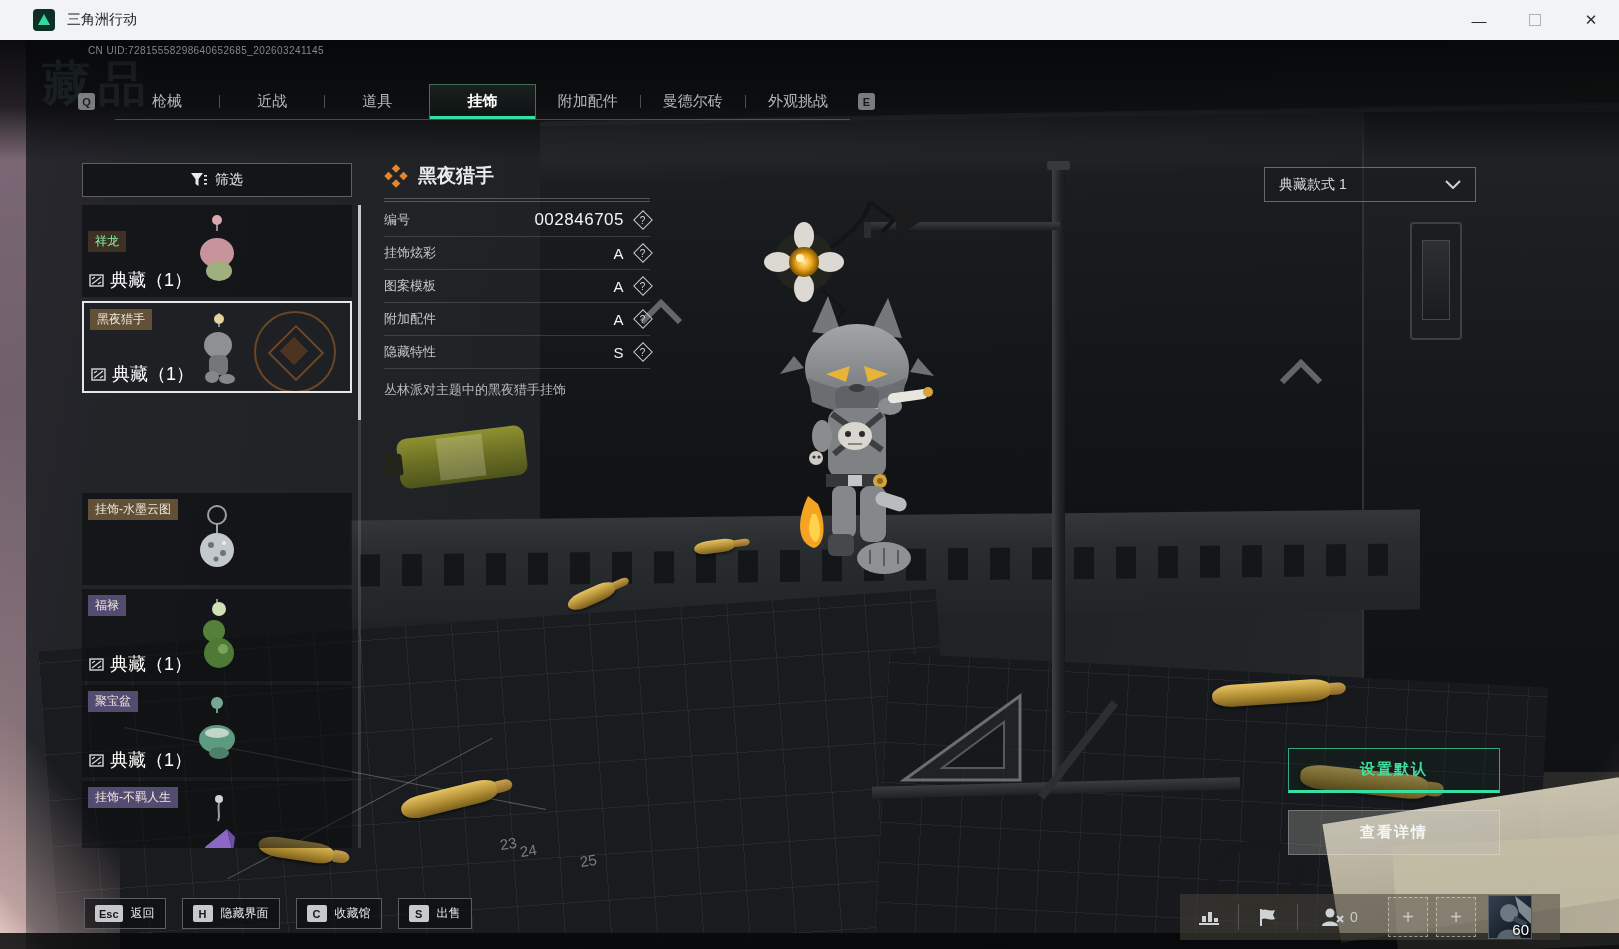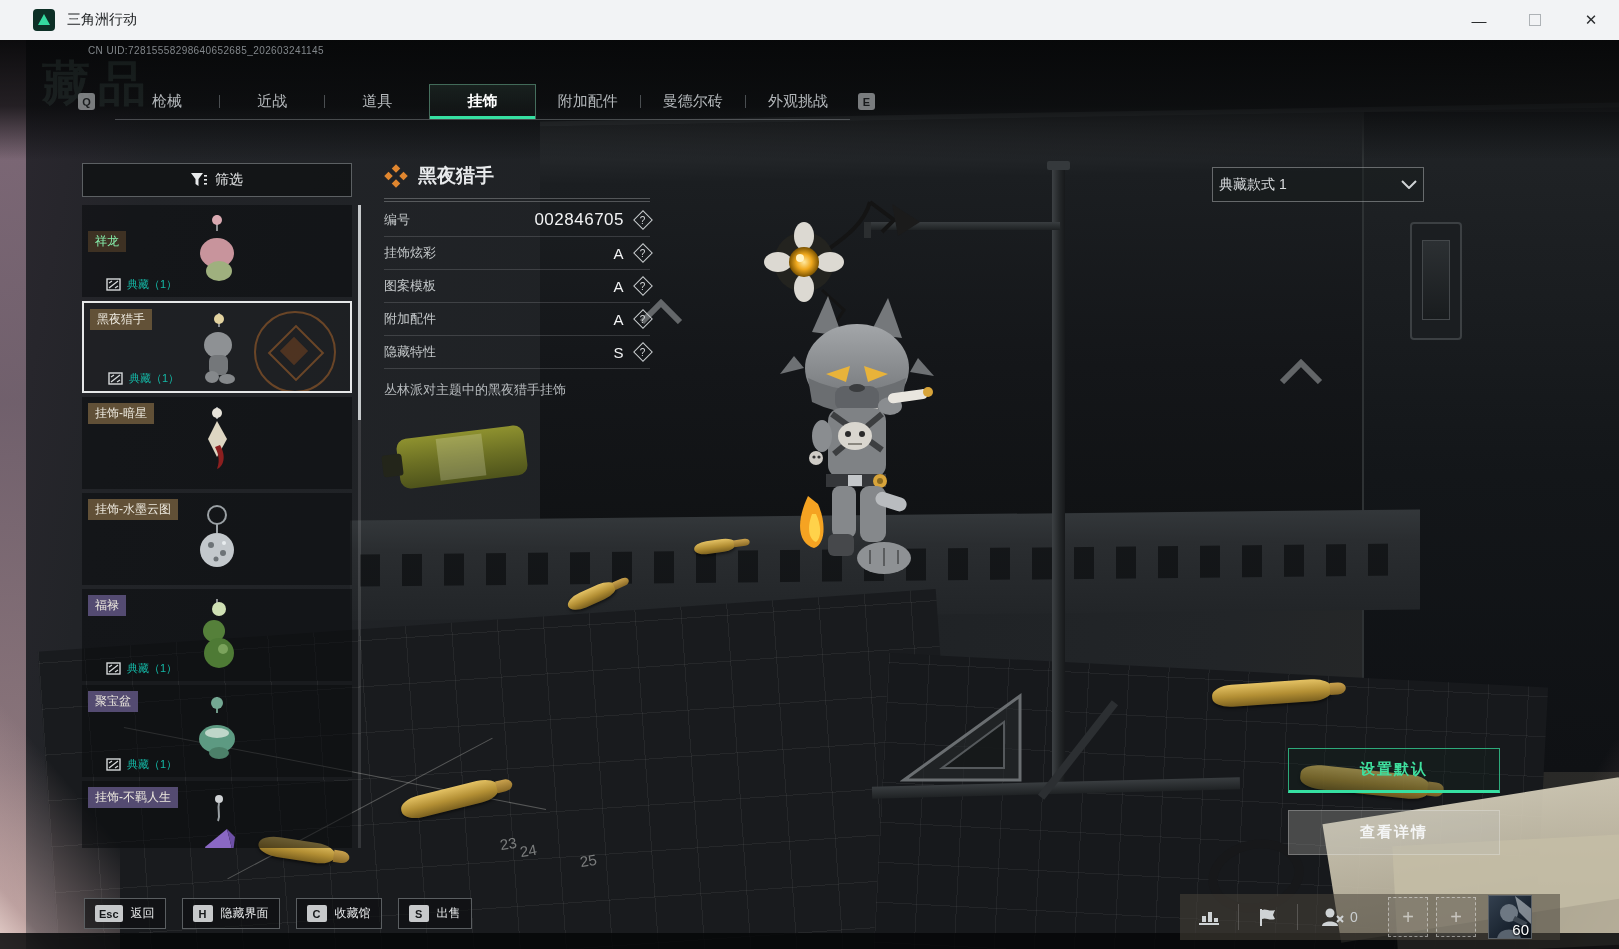--- a/index.html
+++ b/index.html
@@ -66,42 +66,42 @@
   
   .filterbtn{position:absolute;left:82px;top:163px;width:270px;height:34px;border:1px solid #5c6063;background:rgba(16,18,20,.82);display:flex;align-items:center;justify-content:center;gap:8px;color:#e8eaeb;font-size:14px;cursor:pointer;z-index:10;}
   .list{position:absolute;left:82px;top:205px;width:272px;height:643px;overflow:hidden;z-index:10;}
   .card{position:absolute;left:0;width:270px;height:92px;background:rgba(10,11,13,.55);cursor:pointer;overflow:hidden;}
   .card.sel{border:2px solid #e6e7e8;background:rgba(28,30,33,.6);}
   .badge{position:absolute;left:6px;top:6px;padding:2px 7px;font-size:12px;color:#ece8de;white-space:nowrap;}
   .bg-gold{background:rgba(104,86,58,.92);}
   .bg-gold-dark{background:rgba(66,52,36,.92);color:#86efac;margin-top:20px;}
   .bg-purple{background:rgba(90,80,122,.92);}
   .thumb{position:absolute;left:105px;top:8px;}
-  .collect{position:absolute;left:24px;bottom:5px;display:flex;align-items:center;gap:6px;color:#14b8a6;font-size:11px;}
+  .collect{position:absolute;left:7px;bottom:5px;display:flex;align-items:center;gap:6px;color:#ffffff;font-size:18px;}
   .emblem{position:absolute;right:14px;top:8px;width:82px;height:82px;border:2px solid rgba(200,115,45,.45);border-radius:50%;}
   .emblem::before{content:"";position:absolute;left:20px;top:20px;width:36px;height:36px;border:2px solid rgba(200,115,45,.45);transform:rotate(45deg);}
   .emblem::after{content:"";position:absolute;left:28px;top:28px;width:20px;height:20px;background:rgba(150,80,30,.4);transform:rotate(45deg);}
   .scrolltrack{position:absolute;left:358px;top:205px;width:3px;height:643px;background:rgba(255,255,255,.12);z-index:10;}
   .scrollthumb{position:absolute;left:0;top:0;width:3px;height:215px;background:#c6c9cb;cursor:pointer;}
 
   
   .details{position:absolute;left:384px;top:156px;width:266px;z-index:10;color:#e8eaec;}
   .d-title{display:flex;align-items:center;gap:10px;font-size:19px;font-weight:bold;height:40px;}
   .d-div{height:1px;background:rgba(230,232,234,.28);margin:2px 0;}
   .d-sub{height:34px;display:flex;align-items:center;font-size:13px;color:#ccd0d2;}
   .d-sub .hl{color:#e09b4a;}
   .d-row{height:33px;display:flex;align-items:center;border-bottom:1px solid rgba(230,232,234,.16);font-size:13px;color:#c4c8ca;}
   .d-row .val{margin-left:auto;color:#f2f3f4;font-size:15px;letter-spacing:.5px;}
   .d-row .num{font-size:17px;}
   .helpico{width:14px;height:14px;border:1px solid #c8ccce;transform:rotate(45deg);display:flex;align-items:center;justify-content:center;margin-left:12px;cursor:pointer;flex:0 0 auto;}
   .helpico span{transform:rotate(-45deg);font-size:10px;color:#d5d8da;}
   .d-desc{margin-top:12px;font-size:13px;color:#b6babd;}
 
   
-  .dropdown{position:absolute;left:1212px;top:167px;width:212px;height:35px;border:1px solid rgba(220,223,225,.4);background:rgba(22,25,27,.38);display:flex;align-items:center;padding:0 6px;color:#d9dcde;font-size:14px;cursor:pointer;z-index:10;}
+  .dropdown{position:absolute;left:1264px;top:167px;width:212px;height:35px;border:1px solid rgba(220,223,225,.4);background:rgba(22,25,27,.38);display:flex;align-items:center;padding:0 14px;color:#d9dcde;font-size:14px;cursor:pointer;z-index:10;}
   .dropdown svg{margin-left:auto;}
   .btn{position:absolute;left:1288px;width:212px;height:45px;display:flex;align-items:center;justify-content:center;font-size:15px;cursor:pointer;z-index:10;}
   .btn-green{top:748px;border:1px solid #2da97a;border-bottom:3px solid #36e0a2;background:rgba(18,36,30,.30);color:#3fdf9e;font-weight:bold;letter-spacing:2px;}
   .btn-light{top:810px;background:rgba(190,190,183,.30);border:1px solid rgba(255,255,255,.25);color:#f4f5f5;font-weight:bold;letter-spacing:2px;}
 
   
   .hotkeys{position:absolute;left:84px;top:898px;display:flex;gap:16px;z-index:10;}
   .hk{display:inline-flex;align-items:center;gap:8px;height:31px;padding:0 10px;border:1px solid #5a5e61;background:rgba(12,13,15,.6);cursor:pointer;}
   .hk .kcap{min-width:20px;height:17px;padding:0 4px;border-radius:2px;background:#c7c9cb;color:#16181a;font-size:11px;font-weight:bold;display:inline-flex;align-items:center;justify-content:center;}
   .hk .klabel{font-size:12px;color:#e6e8e9;}
@@ -307,29 +307,20 @@
       <span class="badge bg-gold">黑夜猎手</span>
       <div class="collect">
         <svg width="15" height="13">
             <rect x="1" y="1" width="13" height="11" fill="none" stroke="#d6d9da" stroke-width="1.4"></rect>
             <path d="M3,10 L12,3 M3,5 L6,3 M9,10 L12,8" stroke="#d6d9da" stroke-width="1.3"></path>
           </svg>
         <span>典藏（1）</span>
       </div>
     </div>
 
-    <div class="card" style="top:192px;">
-      <svg class="thumb" width="60" height="78">
-        <line x1="30" y1="2" x2="30" y2="14" stroke="#8a8d90" stroke-width="2"></line>
-          <circle cx="30" cy="8" r="5" fill="#e6e3da"></circle>
-        <polygon points="30,16 40,34 30,52 21,34" fill="#ddd6c2"></polygon>
-          <path d="M33,40 C40,52 36,62 30,64 C34,54 30,46 28,42 Z" fill="#8c1f1f"></path>
-      </svg>
-      <span class="badge bg-gold">挂饰-暗星</span>
-    </div>
 
     <div class="card" style="top:288px;">
       <svg class="thumb" width="60" height="78">
         <circle cx="30" cy="14" r="9" fill="none" stroke="#9aa0a4" stroke-width="2"></circle>
           <line x1="30" y1="23" x2="30" y2="32" stroke="#9aa0a4" stroke-width="2"></line>
         <circle cx="30" cy="49" r="17" fill="#c3c8cc"></circle>
           <circle cx="24" cy="44" r="3" fill="#6d7377"></circle>
           <circle cx="36" cy="52" r="3" fill="#6d7377"></circle>
           <circle cx="29" cy="58" r="2.5" fill="#6d7377"></circle>
           <circle cx="37" cy="42" r="2" fill="#e8ecef"></circle>

